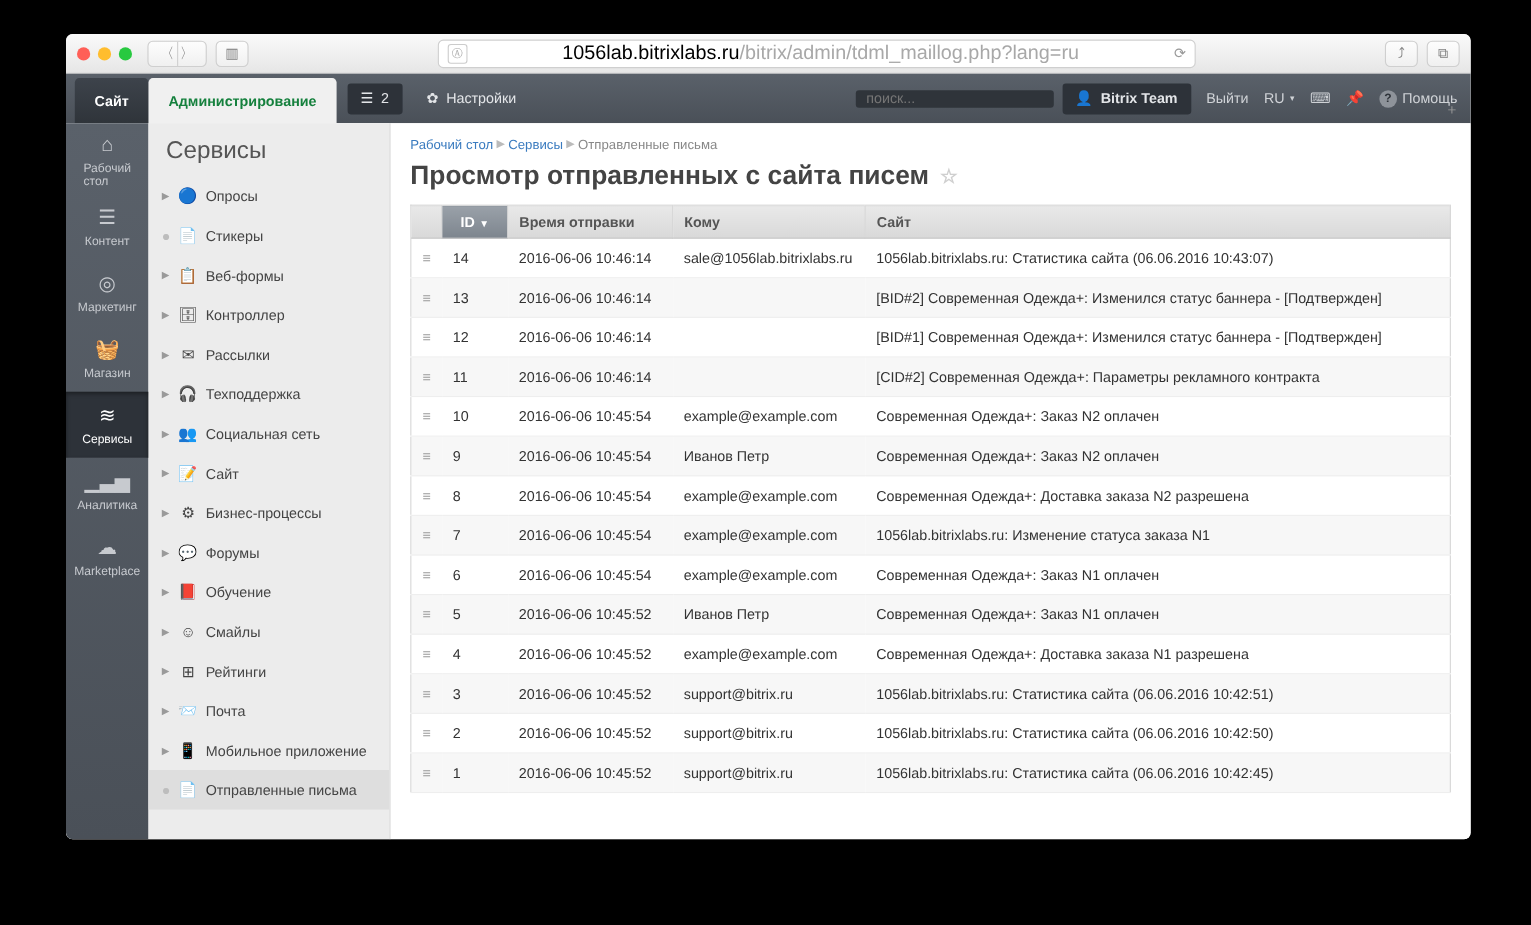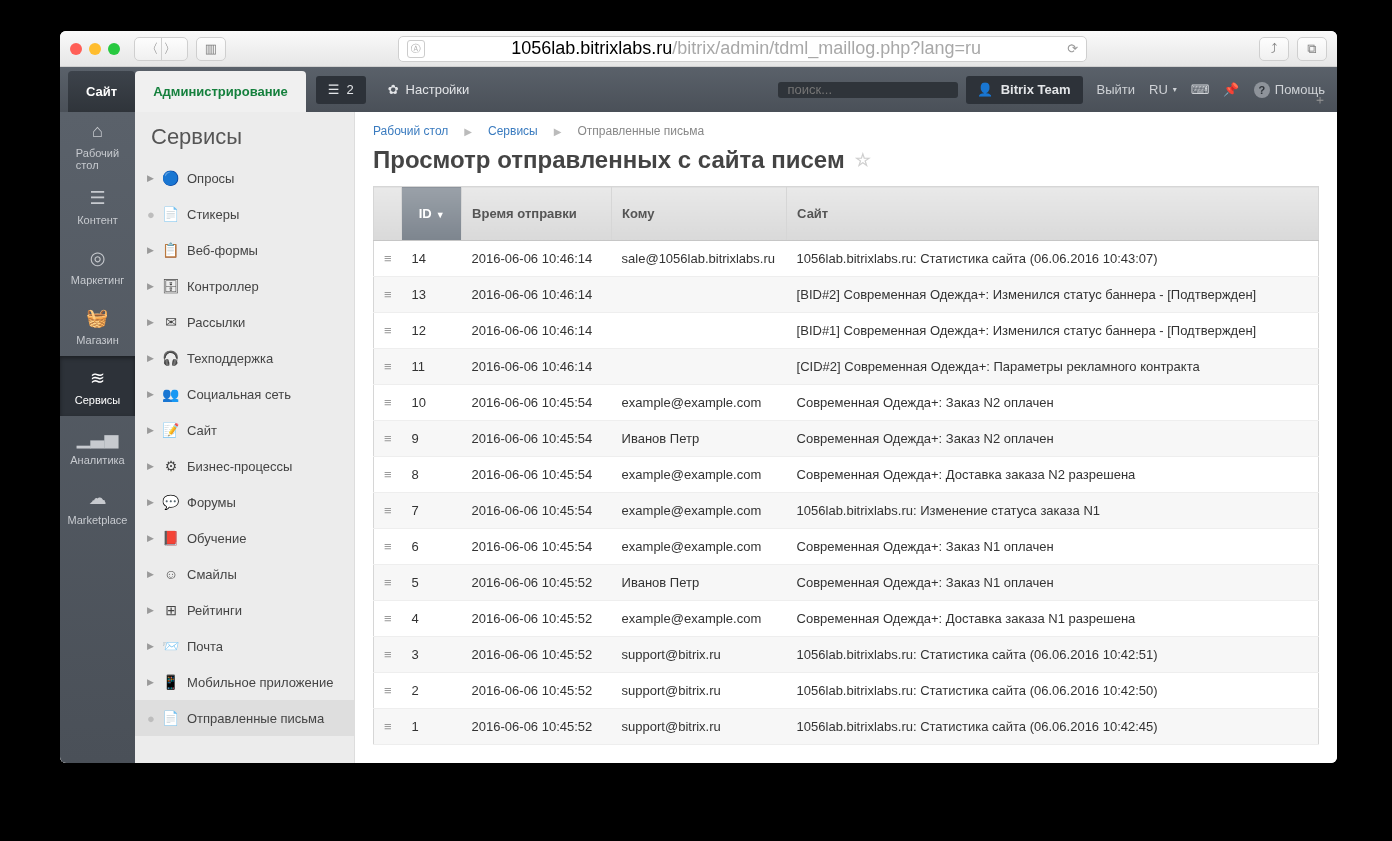--- a/index.html
+++ b/index.html
@@ -179,21 +179,21 @@
   .snitem .bullet { color:#bdbdbd; width:8px; }
   .snitem .sico { width:16px;height:16px; display:inline-flex;align-items:center;justify-content:center; font-size:14px;}
 
   .main {
     flex:1;
     overflow:auto;
     padding: 12px 18px;
   }
   .breadcrumb {
     font-size:12px; color:#888;
-    display:flex; gap:16px; align-items:center;
+    display:flex; gap:3px; align-items:center;
     margin-bottom:8px;
   }
   .breadcrumb a { color: var(--accent-link); text-decoration:none;}
   .breadcrumb .sep { color:#bbb; font-size:10px;}
   h1.page-title {
     margin:0 0 12px 0;
     font-size:24px; font-weight:600; color:#444;
     display:flex; align-items:center; gap:10px;
   }
   h1.page-title .star { color:#cfcfcf; font-size:18px; }
@@ -201,21 +201,21 @@
   table.grid {
     width:100%;
     border-collapse:collapse;
     border:1px solid #d6d6d6;
     font-size:13px;
   }
   table.grid th {
     background: var(--th-bg);
     border-bottom:1px solid #c6c6c6;
     border-right:1px solid #d6d6d6;
-    padding:19px 10px;
+    padding:7px 10px;
     text-align:left;
     font-weight:600;
     color:#555;
   }
   table.grid th.menu { width:22px; }
   table.grid th.sorted {
     background: var(--th-active-bg);
     color:#fff;
     text-align:center;
   }

